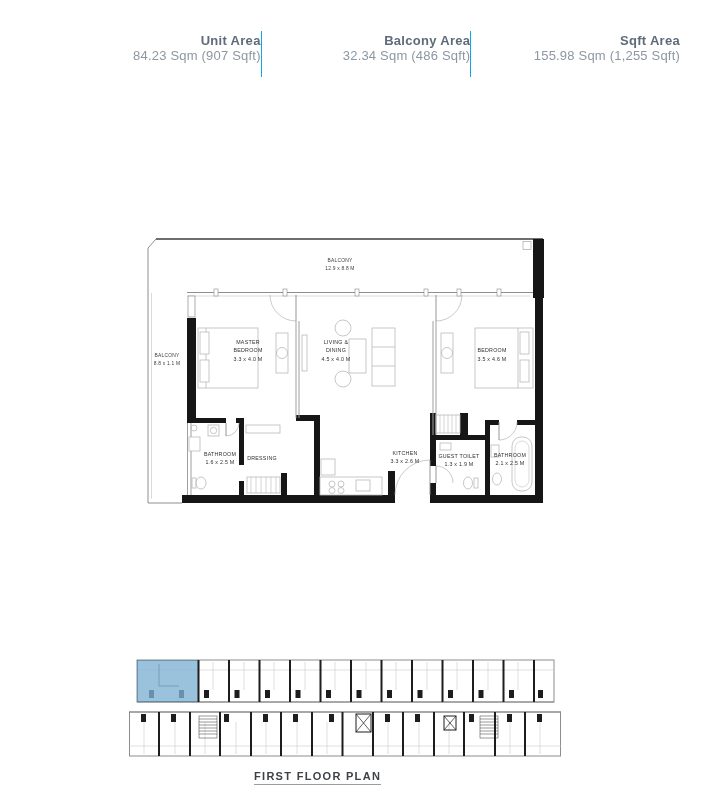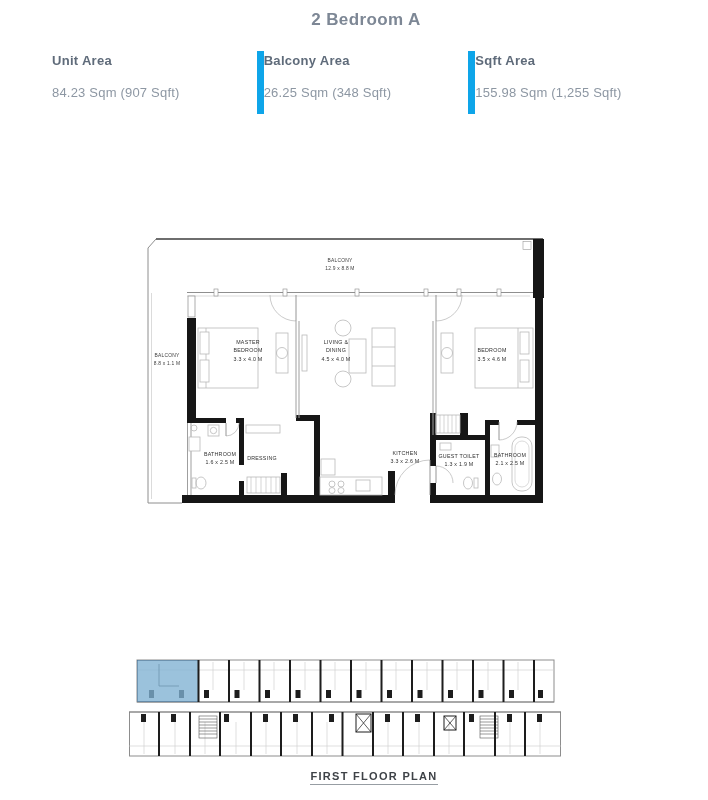--- a/index.html
+++ b/index.html
@@ -2,28 +2,28 @@
 <html><head>
 <meta charset="utf-8">
 <style>
   html,body{margin:0;padding:0;background:#ffffff;}
   #page{position:relative;width:708px;height:800px;background:#ffffff;overflow:hidden;
         font-family:"Liberation Sans",sans-serif;}
   
   #header{position:absolute;left:52px;top:10px;width:628px;}
   .page-title{text-align:center;font-size:17px;font-weight:700;color:#7d8795;letter-spacing:.4px;}
   .stats-row{display:flex;margin-top:21px;}
-  .stat-col{flex:1;text-align:left;padding:2px 0 14px 0;}
-  .stat-col + .stat-col{border-left:7px solid #0ea5e9;}
+  .stat-col{flex:1;text-align:right;padding:2px 0 14px 0;}
+  .stat-col + .stat-col{border-left:1px solid #0ea5e9;}
   .stat-label{font-size:13px;font-weight:700;color:#5f6b7a;letter-spacing:.3px;}
-  .stat-value{font-size:13px;color:#8d97a3;margin-top:17px;letter-spacing:.2px;}
+  .stat-value{font-size:13px;color:#8d97a3;letter-spacing:.2px;}
   
   #plan{position:absolute;left:144px;top:231px;}
   #keyplan{position:absolute;left:129px;top:656px;}
-  #caption{position:absolute;left:254px;top:766px;width:240px;text-align:center;}
+  #caption{position:absolute;left:254px;top:766px;width:240px;}
   #caption span{display:inline-block;font-size:11px;font-weight:600;letter-spacing:1.3px;
                 color:#3e4247;border-bottom:1px solid #979da3;padding-bottom:2px;}
   
   .wall{fill:#161616;stroke:none;}
   .thin{stroke:#8e8e8e;stroke-width:1;fill:none;}
   .lite{stroke:#cbcbcb;stroke-width:.7;fill:none;}
   .part{stroke:#9f9f9f;stroke-width:1;fill:none;}
   .furn{stroke:#b9b9b9;stroke-width:.8;fill:#ffffff;}
   .furnl{stroke:#b9b9b9;stroke-width:.8;fill:none;}
   .arc{stroke:#b3b3b3;stroke-width:.7;fill:none;}
@@ -39,29 +39,28 @@
   .kp-mid{stroke:#7c7c7c;stroke-width:.8;}
   .kp-pod{fill:#1d1d1d;}
   .kp-stair{stroke:#555555;stroke-width:.6;fill:none;}
 </style>
 </head>
 <body>
 
 <div id="page">
 
   <div id="header">
-    <div class="page-title">2 Bedroom A</div>
     <div class="stats-row">
       <div class="stat-col">
         <div class="stat-label">Unit Area</div>
         <div class="stat-value">84.23 Sqm (907 Sqft)</div>
       </div>
       <div class="stat-col">
         <div class="stat-label">Balcony Area</div>
-        <div class="stat-value">26.25 Sqm (348 Sqft)</div>
+        <div class="stat-value">32.34 Sqm (486 Sqft)</div>
       </div>
       <div class="stat-col">
         <div class="stat-label">Sqft Area</div>
         <div class="stat-value">155.98 Sqm (1,255 Sqft)</div>
       </div>
     </div>
   </div>
 
   <svg id="plan" width="416" height="276" viewBox="0 0 416 276" xmlns="http://www.w3.org/2000/svg">
 

